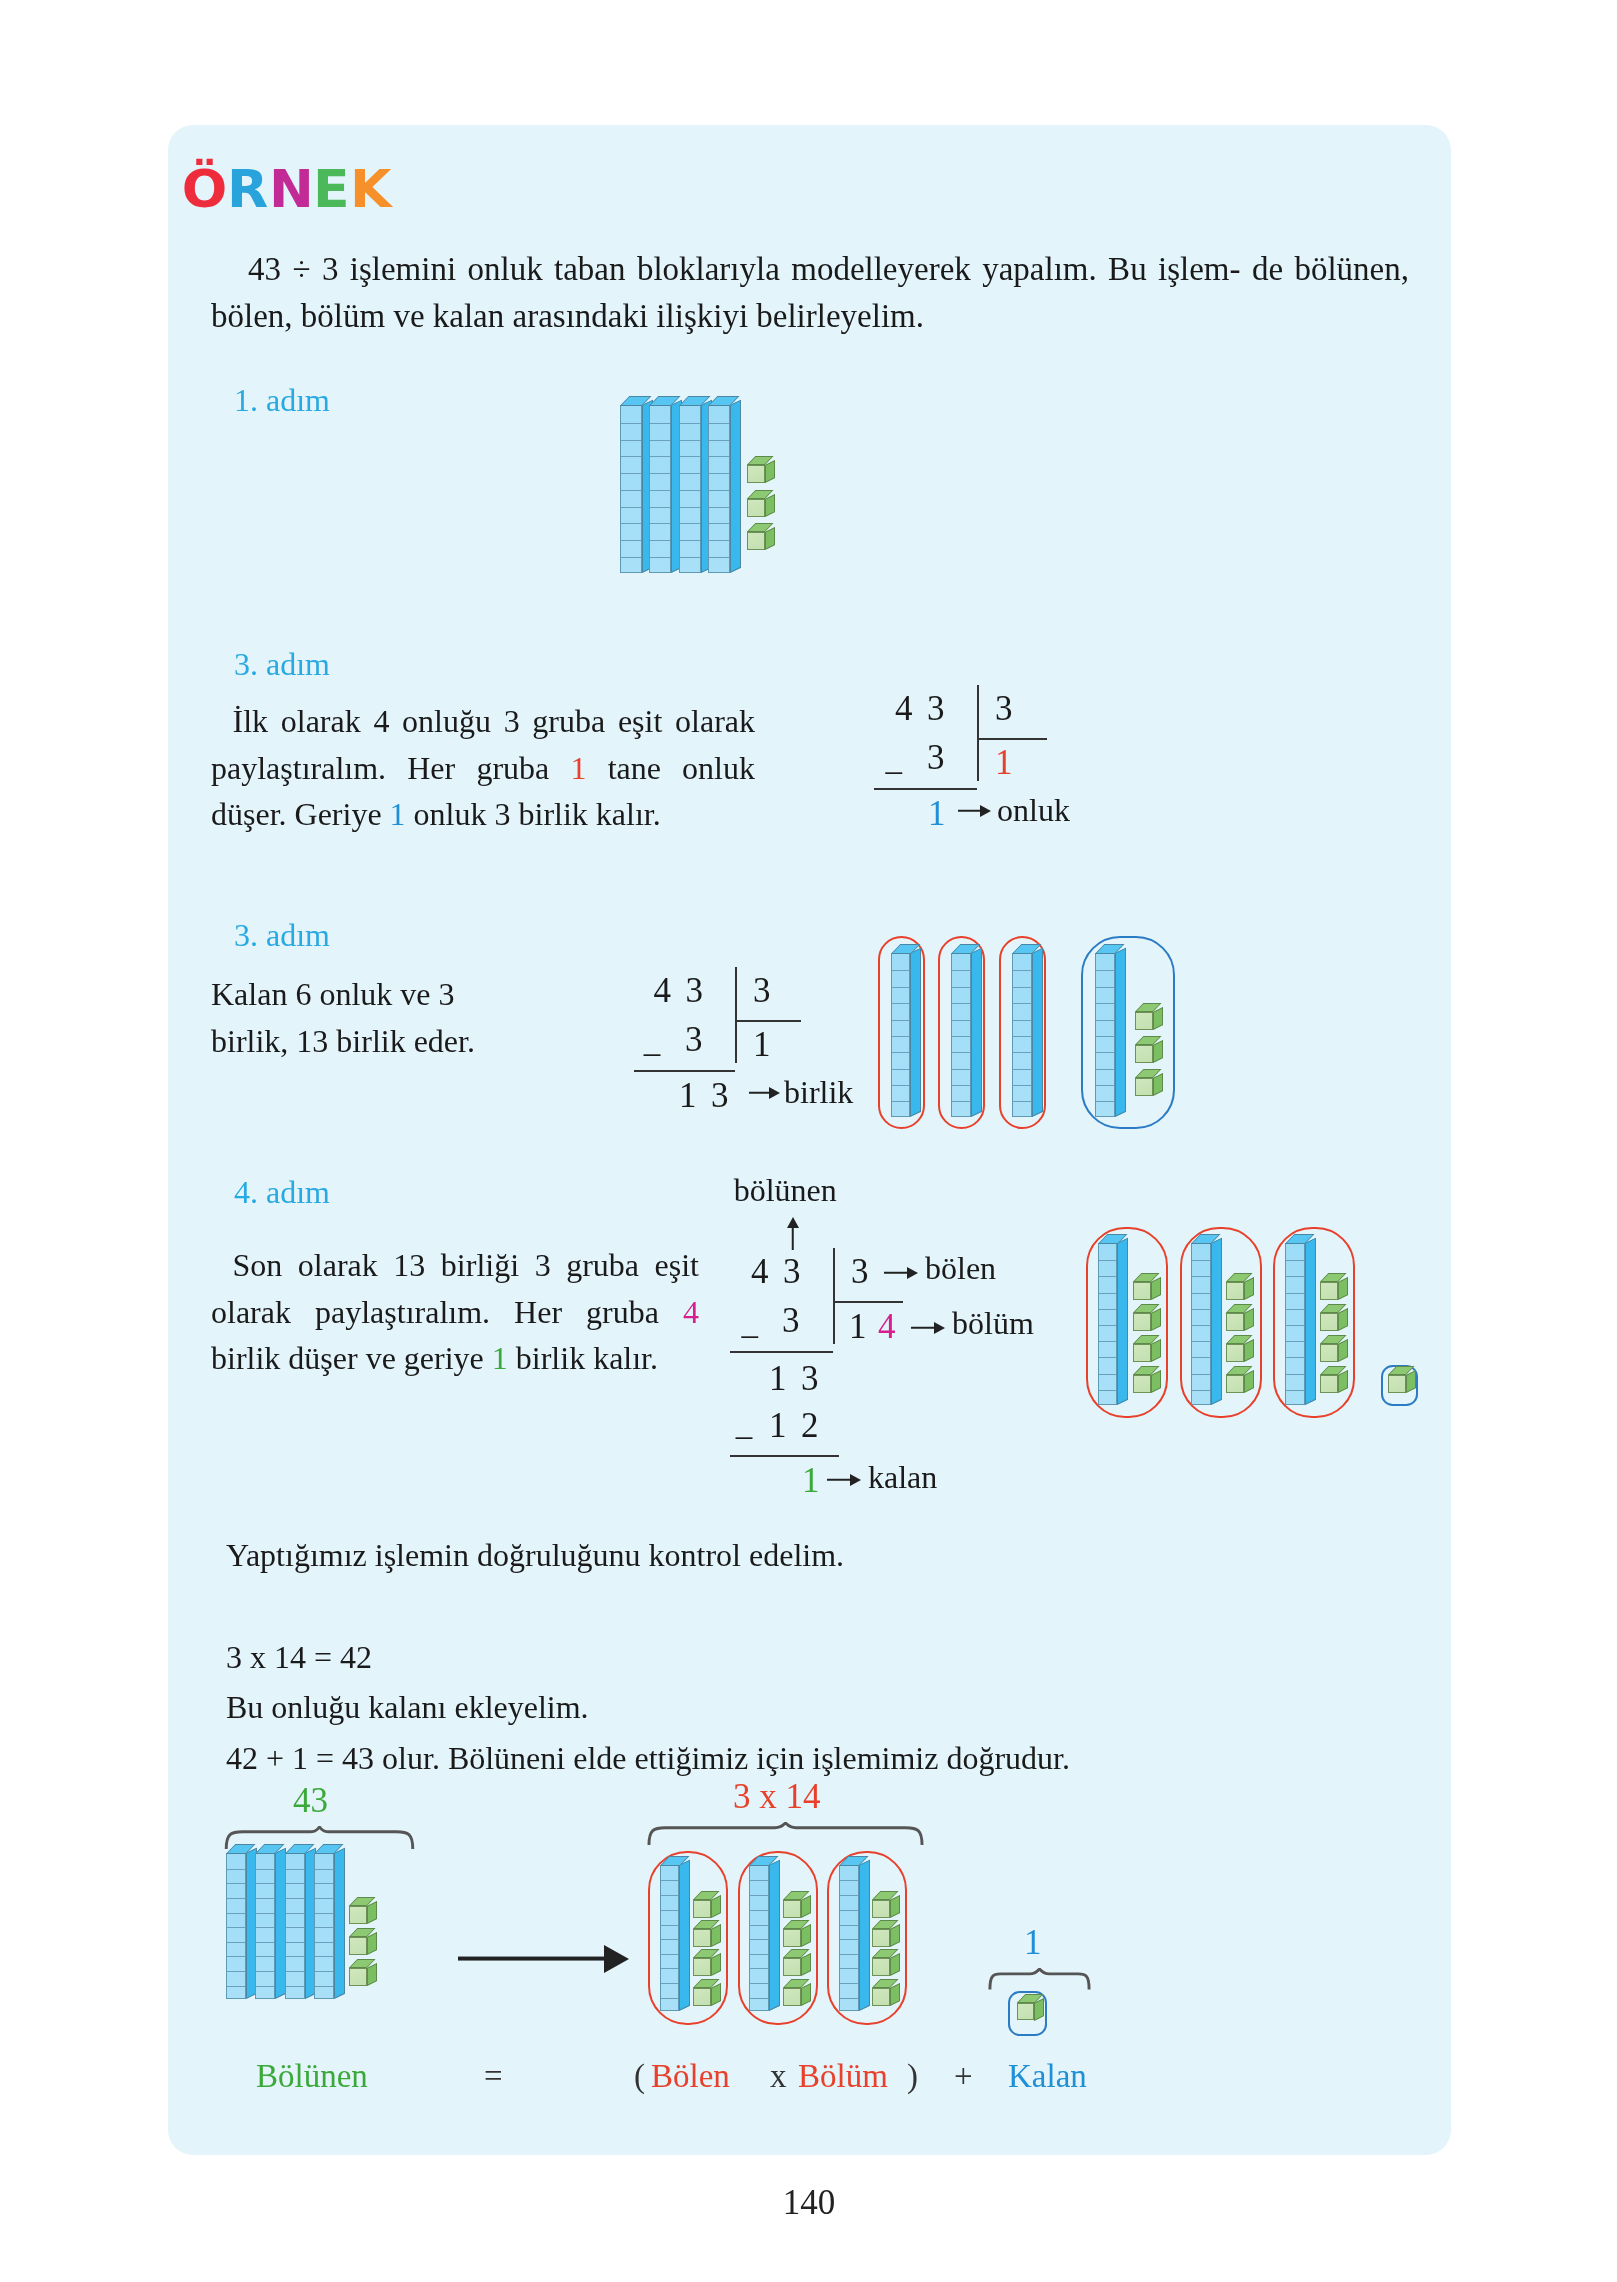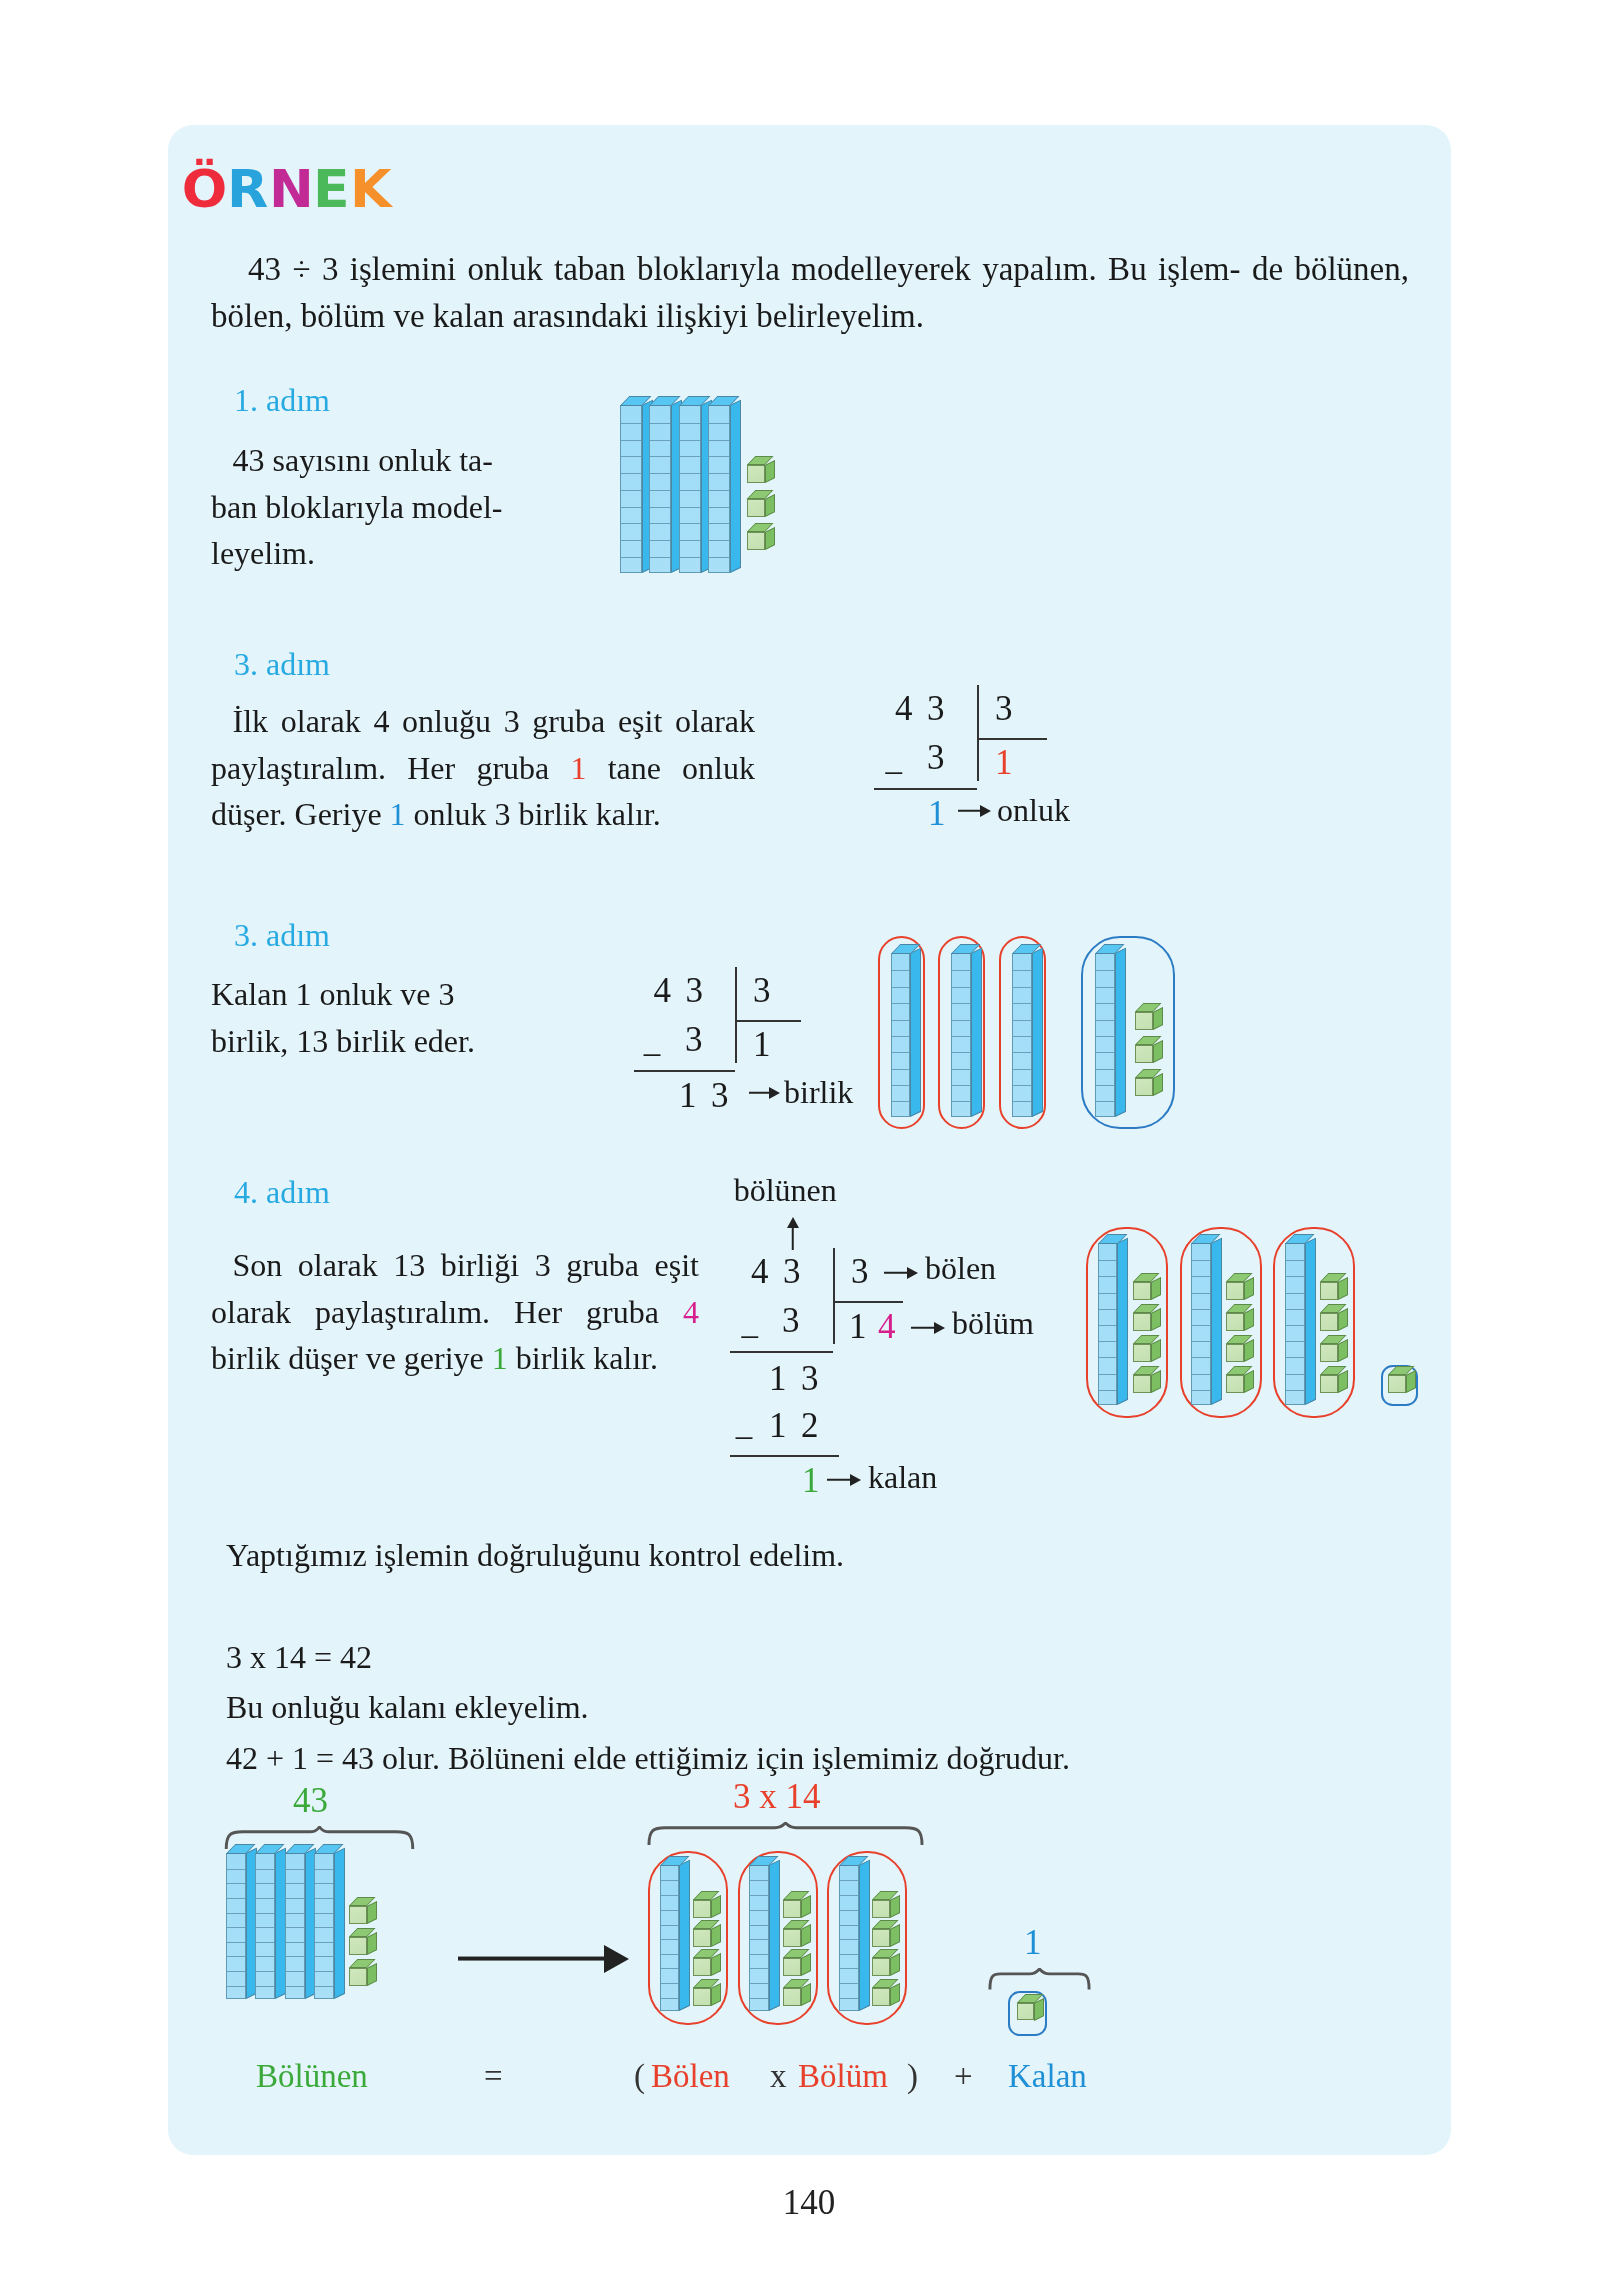--- a/index.html
+++ b/index.html
@@ -126,25 +126,20 @@
   <div class="panel"></div>
 
   <div class="ornek" id="ornek-title"><span style="color: rgb(238, 44, 60);">Ö</span><span style="color: rgb(41, 163, 220);">R</span><span style="color: rgb(194, 43, 150);">N</span><span style="color: rgb(75, 184, 90);">E</span><span style="color: rgb(245, 144, 43);">K</span></div>
 
   <div class="txt intro">
     <span>43 ÷ 3 işlemini onluk taban bloklarıyla modelleyerek yapalım. Bu işlem-</span>
     <span>de bölünen, bölen, bölüm ve kalan arasındaki ilişkiyi belirleyelim.</span>
   </div>
 
   <div class="txt step" style="left:234px;top:382px;">1. adım</div>
-  <div class="txt para" style="left:211px;top:437px;width:390px;">
-    <span>43  sayısını  onluk  ta-</span><br>
-    <span>ban  bloklarıyla  model-</span><br>
-    <span>leyelim.</span>
-  </div>
   <div id="s1-model" style="position:absolute;left:620px;top:405px;">
       <div class="rod" style="width: 21.5px; height: 168px; position: absolute; left: 0px; top: 0px;">
         <div class="face">
           <div class="seg" style="top: 17px;"></div>
           <div class="seg" style="top: 34px;"></div>
           <div class="seg" style="top: 50px;"></div>
           <div class="seg" style="top: 67px;"></div>
           <div class="seg" style="top: 84px;"></div>
           <div class="seg" style="top: 101px;"></div>
           <div class="seg" style="top: 117px;"></div>
@@ -231,21 +226,21 @@
     <div class="num c-blue" style="left:60px;top:113px;font-size:35px;">1</div>
     <div class="arrowr" style="left:90px;top:115px;width:35px;height:25px;">
       <div class="shaft" style="width:23.4px;"></div>
         <div class="head" style="left:21.5px;"></div>
     </div>
     <div class="lbl" style="left:129px;top:111px;">onluk</div>
   </div>
 
   <div class="txt step" style="left:234px;top:917px;">3. adım</div>
   <div class="txt para" style="left:211px;top:971px;width:410px;text-indent:0;">
-    <span>Kalan  1  onluk  ve  3</span><br>
+    <span>Kalan  6  onluk  ve  3</span><br>
     <span>birlik, 13 birlik eder.</span>
   </div>
 
   <div class="div" style="left:634px;top:965px;width:293px;height:156px;">
     <div class="num" style="left:19.5px;top:7.8px;font-size:35px;">4 3</div>
     <div class="vline" style="left:101px;top:2px;height:96px;"></div>
     <div class="num" style="left:119px;top:7.8px;font-size:35px;">3</div>
     <div class="hline" style="left:101px;top:55px;width:66px;"></div>
     <div class="num" style="left:119px;top:62px;font-size:35px;">1</div>
     <div class="num" style="left:9.8px;top:60px;font-size:33px;">_</div>

